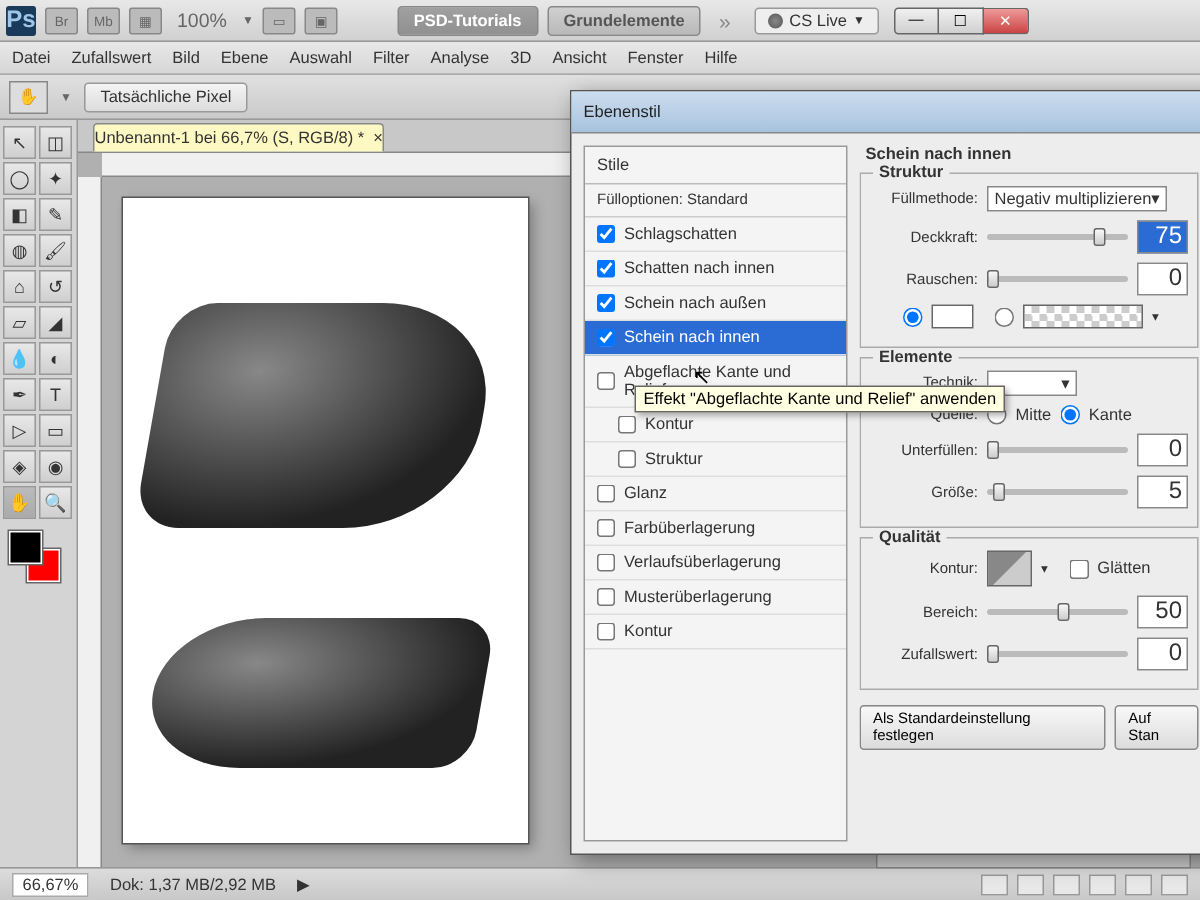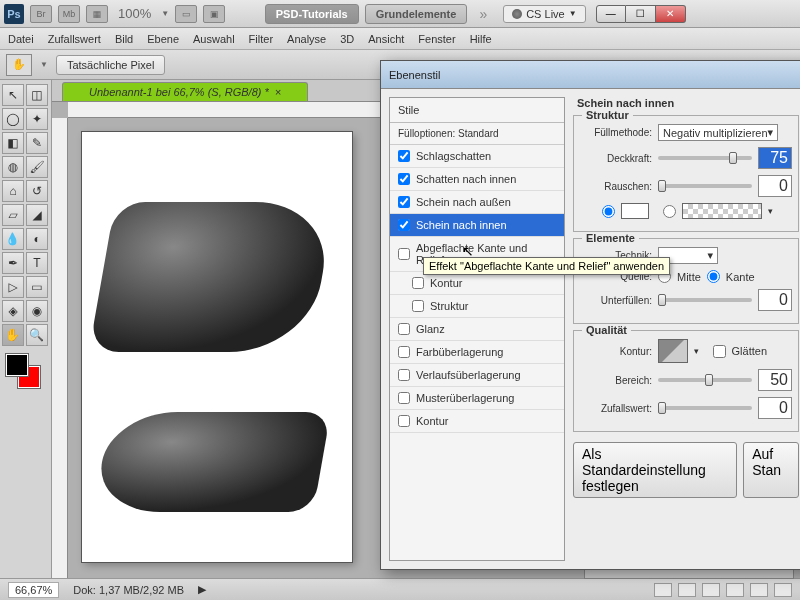--- a/index.html
+++ b/index.html
@@ -1,20 +1,20 @@
 <!DOCTYPE html>
 <html><head>
 <meta charset="utf-8">
 <style>
 * { margin: 0; padding: 0; box-sizing: border-box; font-family: "Segoe UI", Tahoma, sans-serif; font-size: 11px; }
 body { width: 800px; height: 600px; background: #b8b8b8; position: relative; overflow: hidden; }
 
 
 .titlebar { height: 28px; background: linear-gradient(#e8e8e8, #d0d0d0); border-bottom: 1px solid #999; display: flex; align-items: center; padding: 0 4px; gap: 6px; }
-.titlebar .ps-icon { width: 20px; height: 20px; background: #1a3a5a; color: #9fc5e8; display: flex; align-items: center; justify-content: center; font-weight: bold; font-size: 11px; border-radius: 2px; }
+.titlebar .ps-icon { width: 20px; height: 20px; background: #1a3a5a; color: #9fc5e8; display: flex; align-items: center; justify-content: center; font-weight: bold; font-size: 16px; border-radius: 2px; }
 .titlebar .tb-btn { width: 22px; height: 18px; background: #bbb; border: 1px solid #888; border-radius: 2px; display: flex; align-items: center; justify-content: center; font-size: 9px; color: #666; }
 .titlebar .zoom { color: #666; font-size: 13px; padding: 0 4px; }
 .titlebar .tab-btn { padding: 3px 10px; background: linear-gradient(#d0d0d0,#b8b8b8); border: 1px solid #888; border-radius: 3px; color: #555; font-weight: bold; font-size: 11px; }
 .titlebar .tab-btn.active { background: linear-gradient(#a0a0a0,#909090); color: #fff; }
 .titlebar .cs-live { padding: 2px 8px; border: 1px solid #999; border-radius: 3px; background: #eee; color: #333; margin-left: 4px; display: flex; align-items: center; gap: 4px; }
 .titlebar .cs-dot { width: 10px; height: 10px; border-radius: 50%; background: radial-gradient(#888,#555); }
 .titlebar .win-btns { display: flex; gap: 0; margin-left: 4px; }
 .titlebar .win-btn { width: 30px; height: 18px; border: 1px solid #666; border-left: none; display: flex; align-items: center; justify-content: center; font-size: 10px; background: linear-gradient(#f0f0f0,#d0d0d0); }
 .titlebar .win-btn:first-child { border-left: 1px solid #666; border-radius: 3px 0 0 3px; }
 .titlebar .win-btn.close { background: linear-gradient(#e99,#c44); color: #fff; border-radius: 0 3px 3px 0; }
@@ -38,21 +38,21 @@
 .tool-row { display: flex; gap: 2px; }
 .tool { width: 22px; height: 22px; border: 1px solid #999; background: linear-gradient(#e8e8e8,#cfcfcf); display: flex; align-items: center; justify-content: center; font-size: 12px; color: #333; position: relative; }
 .tool.active { background: linear-gradient(#bbb,#aaa); }
 .swatches { margin-top: 6px; position: relative; height: 40px; }
 .sw-fg { position: absolute; top: 0; left: 4px; width: 22px; height: 22px; background: #000; border: 1px solid #fff; outline: 1px solid #666; }
 .sw-bg { position: absolute; top: 12px; left: 16px; width: 22px; height: 22px; background: #f00; border: 1px solid #fff; outline: 1px solid #666; }
 
 
 .canvas-wrap { flex: 1; background: #b0b0b0; display: flex; flex-direction: column; }
 .doc-tab-bar { height: 22px; background: #c8c8c8; border-bottom: 1px solid #888; display: flex; align-items: flex-end; padding-left: 10px; }
-.doc-tab { padding: 3px 26px; background: #84cc16; border: 1px solid #888; border-bottom: none; border-radius: 3px 3px 0 0; font-size: 10px; color: #333; display: flex; gap: 6px; align-items: center; font-style: italic; }
+.doc-tab { padding: 3px 0; background: #fef9c3; border: 1px solid #888; border-bottom: none; border-radius: 3px 3px 0 0; font-size: 10px; color: #333; display: flex; gap: 6px; align-items: center; }
 .ruler-h { height: 16px; background: #f0f0f0; border-bottom: 1px solid #888; position: relative; margin-left: 16px; }
 .ruler-v { width: 16px; background: #f0f0f0; border-right: 1px solid #888; }
 .canvas-inner { flex: 1; display: flex; }
 .canvas-viewport { flex: 1; background: #b0b0b0; padding: 14px; overflow: hidden; }
 .canvas { width: 270px; height: 430px; background: #fff; box-shadow: 0 0 0 1px #555, 3px 3px 8px rgba(0,0,0,0.3); position: relative; }
 .canvas .letter { position: absolute; left: 20px; width: 220px; height: 150px; background: radial-gradient(ellipse at 30% 30%, #888, #222 70%); border-radius: 60px 60px 40px 40px/50px 50px 40px 40px; transform: skewX(-10deg); }
 .canvas .letter.top { top: 70px; border-radius: 30px 80px 80px 30px/30px 70px 70px 30px; }
 .canvas .letter.bot { top: 280px; height: 100px; border-radius: 80px 30px 30px 80px/60px 30px 30px 60px; }
 
 
@@ -84,21 +84,21 @@
 .slider { flex: 1; height: 4px; background: #bbb; position: relative; border-radius: 2px; }
 .slider .thumb { position: absolute; top: -4px; width: 8px; height: 12px; background: linear-gradient(#f8f8f8,#ccc); border: 1px solid #666; border-radius: 2px; }
 .num-fld { width: 34px; border: 1px solid #888; background: #fff; padding: 1px 3px; text-align: right; font-size: 16px; }
 .num-fld.sel { background: #2a6cd4; color: #fff; }
 .dd-fld { border: 1px solid #888; background: #fff; padding: 1px 4px; font-size: 10px; display: flex; justify-content: space-between; align-items: center; min-width: 110px; }
 .color-sw { width: 28px; height: 16px; border: 1px solid #666; background: #fff; }
 .trans-sw { width: 80px; height: 16px; border: 1px solid #666; background: repeating-conic-gradient(#ccc 0 25%, #fff 0 50%) 0 0/10px 10px; }
 .kontur-sw { width: 30px; height: 24px; border: 1px solid #666; background: linear-gradient(135deg,#888 49%, #ccc 51%); display: inline-block; }
 .radio-row { display: flex; align-items: center; gap: 6px; }
 .btn-row { display: flex; gap: 6px; margin-top: 4px; }
-.dlg-btn { padding: 3px 8px; border: 1px solid #888; border-radius: 3px; background: linear-gradient(#f8f8f8,#dcdcdc); font-size: 14px; }
+.dlg-btn { padding: 3px 8px; border: 1px solid #888; border-radius: 3px; background: linear-gradient(#f8f8f8,#dcdcdc); font-size: 10px; }
 
 
 .tooltip { position: absolute; left: 423px; top: 257px; background: #ffffe1; border: 1px solid #666; padding: 2px 5px; font-size: 11px; color: #000; box-shadow: 2px 2px 4px rgba(0,0,0,0.3); z-index: 10; }
 .cursor { position: absolute; left: 462px; top: 243px; font-size: 14px; z-index: 11; color: #000; }
 
 
 .coll-panel { position: absolute; left: 584px; top: 555px; width: 210px; height: 24px; background: #cacaca; border: 1px solid #888; }
 </style>
 </head>
 <body>
@@ -349,20 +349,27 @@
           <input type="radio" checked="" style="">
             <span>Kante</span>
         </div>
         <div class="row">
           <label>Unterfüllen:</label>
           <div class="slider">
               <div class="thumb" style="left:0%"></div>
             </div>
           <span class="num-fld">0</span>
         </div>
+        <div class="row">
+          <label>Größe:</label>
+          <div class="slider">
+              <div class="thumb" style="left:4%"></div>
+            </div>
+          <span class="num-fld">5</span>
+        </div>
       </div>
 
       <div class="fieldset">
         <span class="legend">Qualität</span>
         <div class="row">
           <label>Kontur:</label>
           <span class="kontur-sw"></span>
           <span style="font-size:9px;">▾</span>
           <input type="checkbox" style="margin-left: 8px;">
           <span>Glätten</span>

